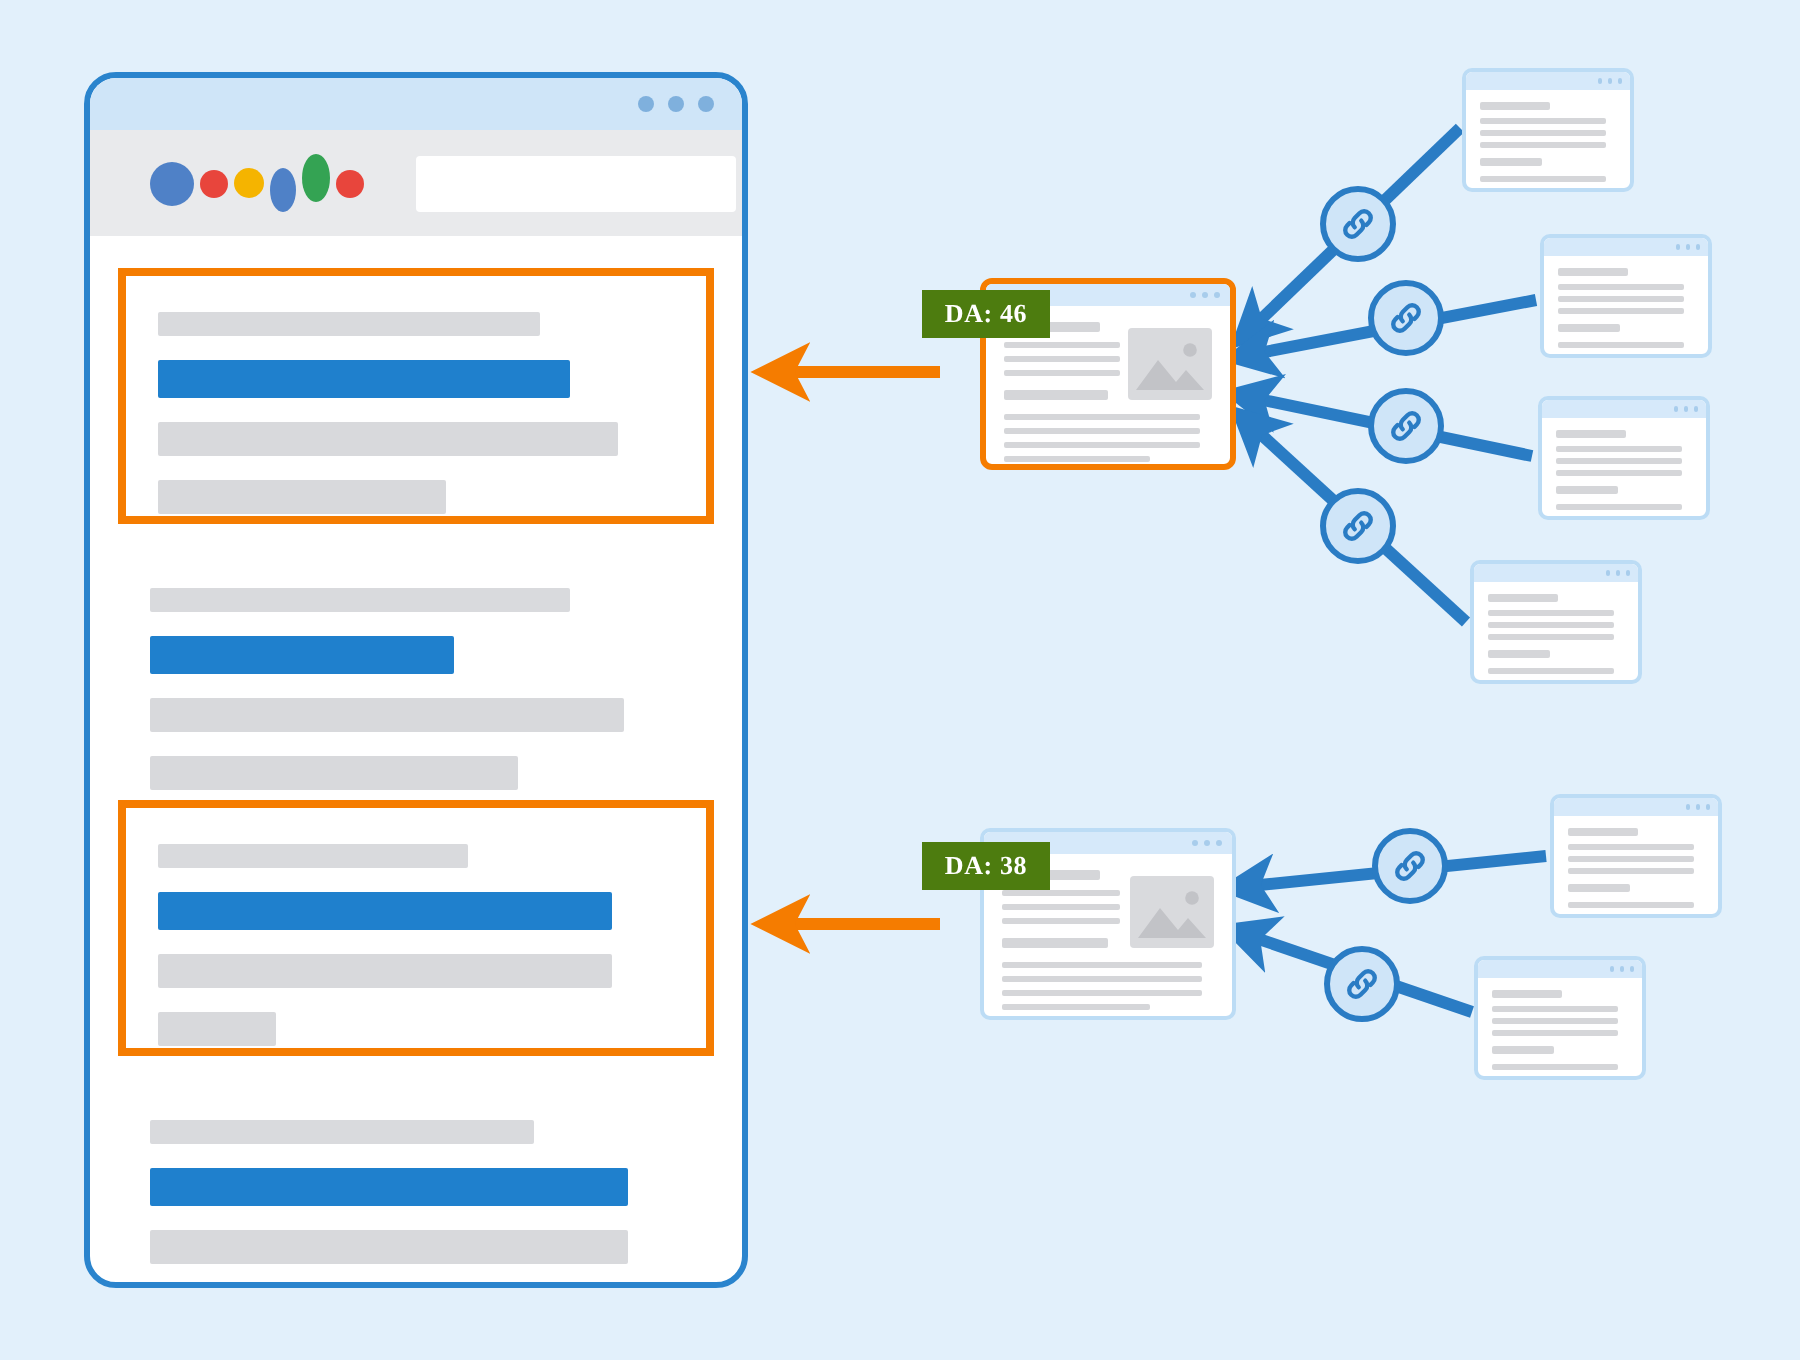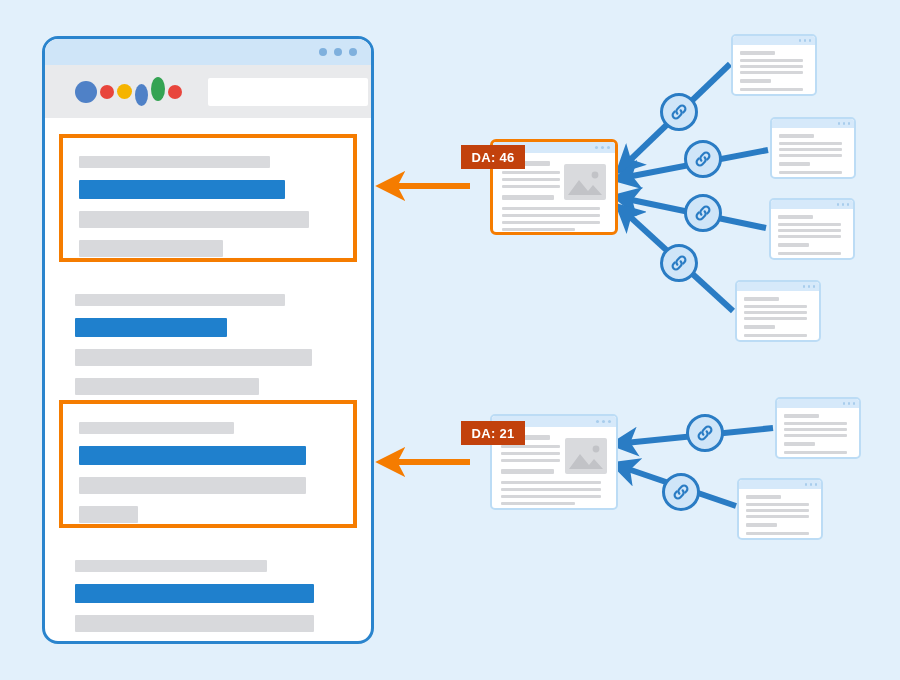--- a/index.html
+++ b/index.html
@@ -68,23 +68,24 @@
   .pc-dot{border-radius:50%;background:#a8cdec;}
   .pc-body{position:absolute;left:0;right:0;bottom:0;box-sizing:border-box;}
   .pl{background:#d5d6d9;border-radius:1px;}
   .thumb{
     position:absolute;background:#d9dadd;border-radius:2px;
     display:flex;align-items:flex-end;justify-content:center;overflow:hidden;
   }
 
   
   .da-badge{
-    position:absolute;background:#c2410c;color:#ffffff;
+    position:absolute;background:#4d7c0f;color:#ffffff;
     font-weight:bold;display:flex;align-items:center;justify-content:center;
     letter-spacing:.3px;
+    font-family:Liberation Serif, serif;
   }
 
   
   .link-badge{
     position:absolute;border-radius:50%;
     background:#cfe5f8;border:3px solid #2a7cc4;
     display:flex;align-items:center;justify-content:center;
     box-sizing:border-box;
   }
   svg.arrows{position:absolute;left:0;top:0;width:900px;height:680px;pointer-events:none;}
@@ -228,21 +229,21 @@
       <div class="pl" style="width:70%;height:3px;"></div>
     </div>
     <div class="thumb" style="right:9px;top:22px;width:42px;height:36px;">
       <svg width="42" height="36" viewBox="0 0 42 36">
         <circle cx="31" cy="11" r="3.4" fill="#c2c3c7"></circle>
         <path d="M4 31 L15 16 L24 27 L29 21 L38 31 Z" fill="#c2c3c7"></path>
       </svg>
     </div>
   </div>
 
-  <div class="da-badge" style="left:461px;top:421px;width:64px;height:24px;font-size:13px;">DA: 21</div>
+  <div class="da-badge" style="left:461px;top:421px;width:64px;height:24px;font-size:13px;">DA: 38</div>
 
   <div class="page-card" style="left:731px;top:34px;width:86px;height:62px;">
       <div class="pc-titlebar" style="height: 9px; padding-right: 4px;">
         <span class="pc-dot" style="width: 2.5px; height: 2.5px; margin-left: 2.5px;"></span>
         <span class="pc-dot" style="width: 2.5px; height: 2.5px; margin-left: 2.5px;"></span>
         <span class="pc-dot" style="width: 2.5px; height: 2.5px; margin-left: 2.5px;"></span>
       </div>
       <div class="pc-body" style="top: 9px; padding: 6px 7px;">
         <div class="pl" style="width: 52%; height: 4px; margin-bottom: 4px;"></div>
         <div class="pl" style="width: 92%; height: 3px; margin-bottom: 3px;"></div>

